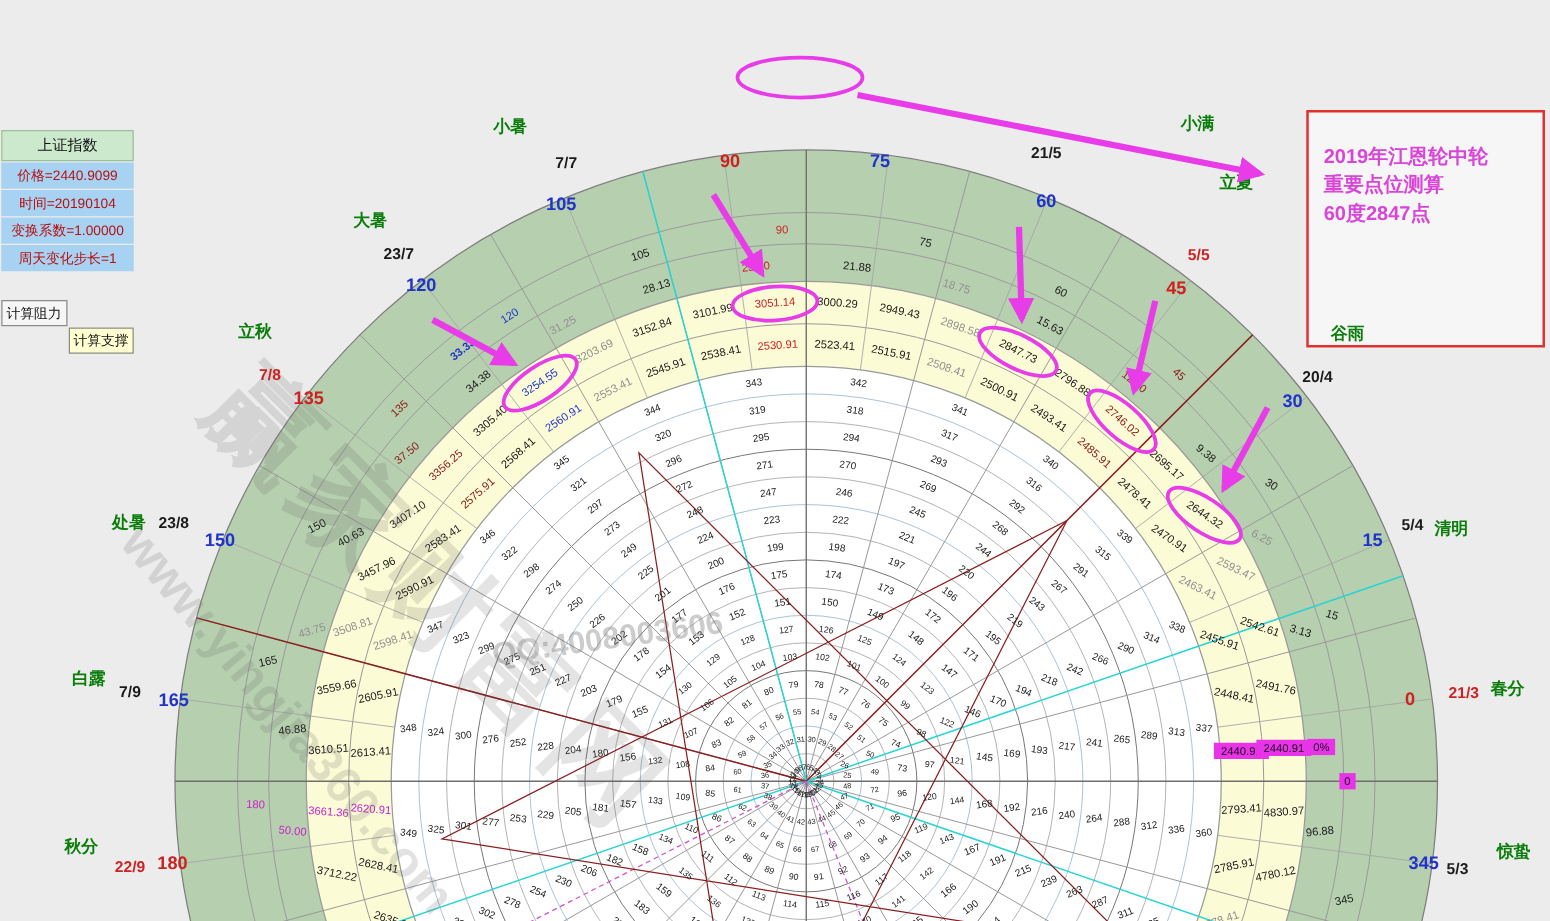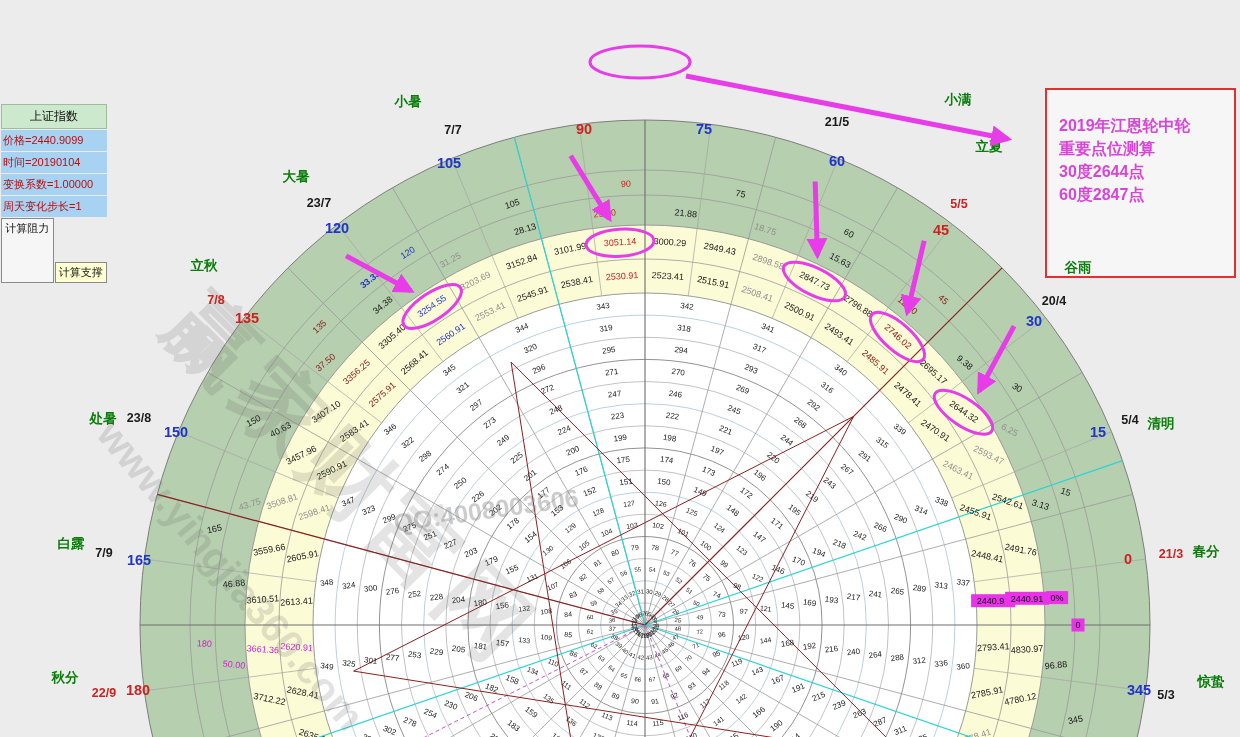--- a/index.html
+++ b/index.html
@@ -51,22 +51,22 @@
     border-top:1px solid #a8a8a8; }
   #wheel-svg, #overlay-svg { position:absolute; left:0; top:0; width:1240px; height:737px; pointer-events:none; }
   #wheel-svg { z-index:10; }
   #overlay-svg { z-index:50; }
   svg text { font-family:"Liberation Sans","DejaVu Sans",sans-serif; }
 
   
   .panel { position:absolute; left:1px; top:104px; width:106px; z-index:45; font-size:11px; }
   .panel .ptitle { background:#cde9cd; border:1px solid #9bbf9b; color:#111; text-align:center;
     font-size:12px; padding:3px 6px; margin-bottom:1px; }
-  .prow { background:#a8d2f2; color:#b41111; padding:3px 2px; margin-bottom:1px; white-space:nowrap; overflow:hidden; }
-  .pbtns { display:flex; gap:1px; }
+  .prow { background:#a8d2f2; color:#b41111; padding:3px 2px; margin-bottom:1px; white-space:nowrap; overflow:hidden;text-align:center; }
+  .pbtns { display:flex; gap:1px;align-items:center; }
   .pbtn { flex:1; text-align:center; border:1px solid #8a8a8a; padding:2px 0; background:#f6f6f6; color:#111; }
   .pbtn.alt { background:#ffffd2;margin-top:44px; }
 
   
   .anno { position:absolute; left:1045px; top:88px; width:191px; height:190px; z-index:40;
     background:#f6f6f6; border:2px solid #e03030; padding:24px 0 0 12px; }
   .anno div { color:#d944d9; font-size:16px; font-weight:bold; line-height:23px; white-space:nowrap; }
 </style>
 </head>
 <body>
@@ -817,21 +817,20 @@
       </div>
     <div class="pbtns">
         <div class="pbtn">计算阻力</div>
         <div class="pbtn alt">计算支撑</div>
       </div>
   </div>
 
   <div class="anno">
       <div>2019年江恩轮中轮</div>
       <div>重要点位测算</div>
-      <div>30度2644点</div>
       <div>60度2847点</div>
     </div>
 
   <div id="overlay-holder">
       <svg id="overlay-svg" viewBox="0 0 1240 737" xmlns="http://www.w3.org/2000/svg">
         <defs>
           <marker id="ah" viewBox="0 0 10 10" refX="8" refY="5" markerWidth="4.2" markerHeight="4.2" orient="auto">
             <path d="M0 0L10 5L0 10z" fill="#e83ce8"></path>
           </marker>
         </defs>

